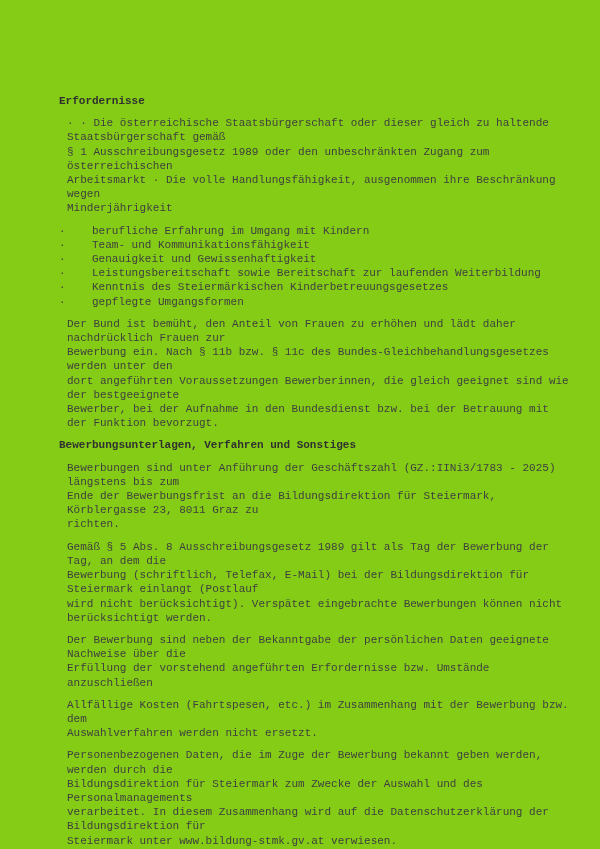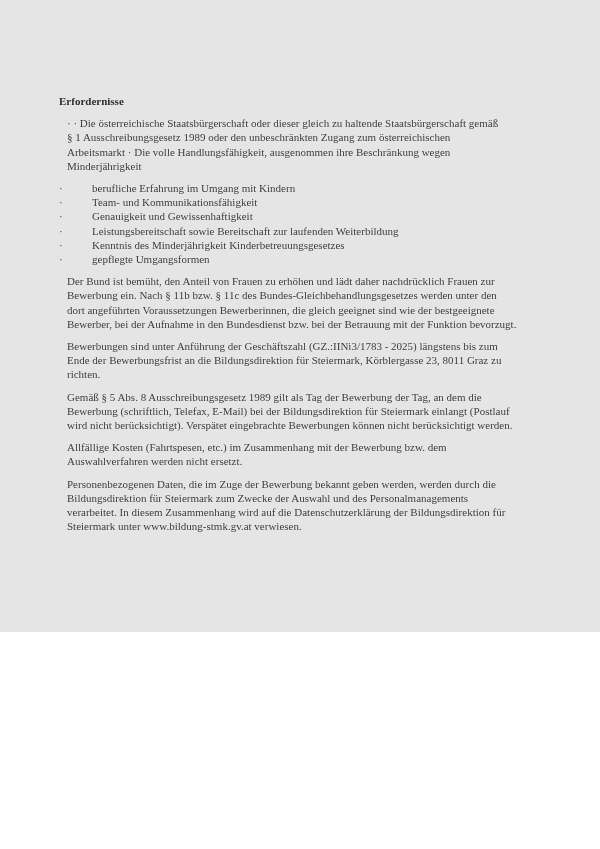--- a/index.html
+++ b/index.html
@@ -9,27 +9,27 @@
   }
   body {
     width: 600px;
     height: 849px;
     overflow: hidden;
   }
   .page {
     position: relative;
     box-sizing: border-box;
     width: 600px;
-    height: 632px;
+    height: 849px;
     padding: 94px 20px 0 59px;
-    font-family: Liberation Serif, serif;
+    font-family: Liberation Mono, monospace;
     font-size: 11px;
     line-height: 14.2px;
     color: #3f3f3f;
-    background: #e5e5e5;
+    background: #84cc16;
   }
   h2.sec-heading {
     font-size: 11px;
     line-height: 14.2px;
     font-weight: bold;
     margin: 0;
     color: #303030;
   }
   p.para {
     margin: 8px;
@@ -74,41 +74,44 @@
     <div class="bullet-row">
       <span class="bullet-mark">·</span>
       <span class="bullet-text">Genauigkeit und Gewissenhaftigkeit</span>
     </div>
     <div class="bullet-row">
       <span class="bullet-mark">·</span>
       <span class="bullet-text">Leistungsbereitschaft sowie Bereitschaft zur laufenden Weiterbildung</span>
     </div>
     <div class="bullet-row">
       <span class="bullet-mark">·</span>
-      <span class="bullet-text">Kenntnis des Minderjährigkeit Kinderbetreuungsgesetzes</span>
+      <span class="bullet-text">Kenntnis des Steiermärkischen Kinderbetreuungsgesetzes</span>
     </div>
     <div class="bullet-row">
       <span class="bullet-mark">·</span>
       <span class="bullet-text">gepflegte Umgangsformen</span>
     </div>
   </div>
 
 
   <p class="para s2-body">Der Bund ist bemüht, den Anteil von Frauen zu erhöhen und lädt daher nachdrücklich Frauen zur
 Bewerbung ein. Nach § 11b bzw. § 11c des Bundes-Gleichbehandlungsgesetzes werden unter den
 dort angeführten Voraussetzungen Bewerberinnen, die gleich geeignet sind wie der bestgeeignete
 Bewerber, bei der Aufnahme in den Bundesdienst bzw. bei der Betrauung mit der Funktion bevorzugt.</p>
 
+  <h2 class="sec-heading h-s3">Bewerbungsunterlagen, Verfahren und Sonstiges</h2>
 
   <p class="para s3-p1">Bewerbungen sind unter Anführung der Geschäftszahl (GZ.:IINi3/1783 - 2025) längstens bis zum
 Ende der Bewerbungsfrist an die Bildungsdirektion für Steiermark, Körblergasse 23, 8011 Graz zu
 richten.</p>
   <p class="para s3-p2">Gemäß § 5 Abs. 8 Ausschreibungsgesetz 1989 gilt als Tag der Bewerbung der Tag, an dem die
 Bewerbung (schriftlich, Telefax, E-Mail) bei der Bildungsdirektion für Steiermark einlangt (Postlauf
 wird nicht berücksichtigt). Verspätet eingebrachte Bewerbungen können nicht berücksichtigt werden.</p>
+  <p class="para s3-p3">Der Bewerbung sind neben der Bekanntgabe der persönlichen Daten geeignete Nachweise über die
+Erfüllung der vorstehend angeführten Erfordernisse bzw. Umstände anzuschließen</p>
   <p class="para s3-p4">Allfällige Kosten (Fahrtspesen, etc.) im Zusammenhang mit der Bewerbung bzw. dem
 Auswahlverfahren werden nicht ersetzt.</p>
   <p class="para s3-p5">Personenbezogenen Daten, die im Zuge der Bewerbung bekannt geben werden, werden durch die
 Bildungsdirektion für Steiermark zum Zwecke der Auswahl und des Personalmanagements
 verarbeitet. In diesem Zusammenhang wird auf die Datenschutzerklärung der Bildungsdirektion für
 Steiermark unter www.bildung-stmk.gv.at verwiesen.</p>
 
 </div>
 
 </body></html>

